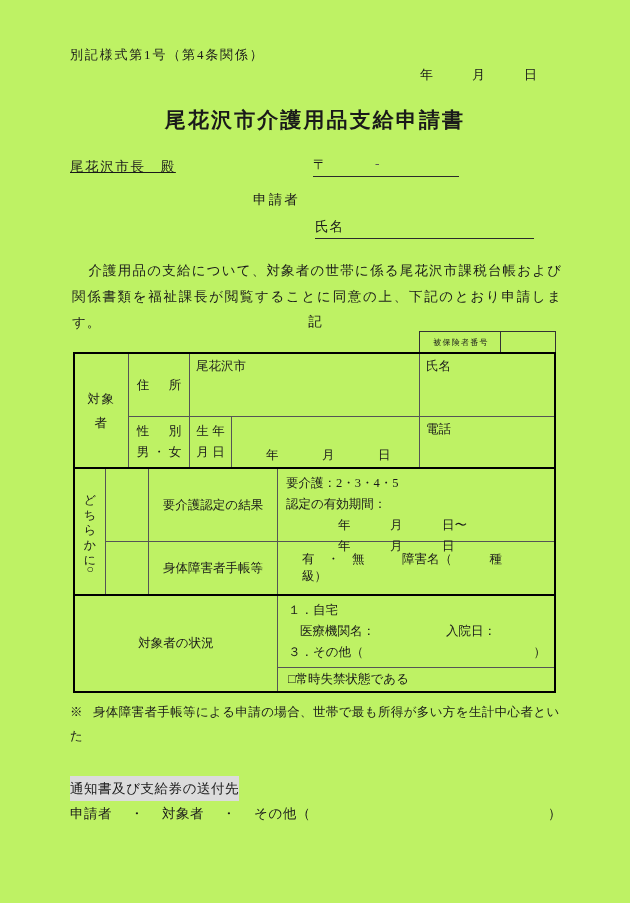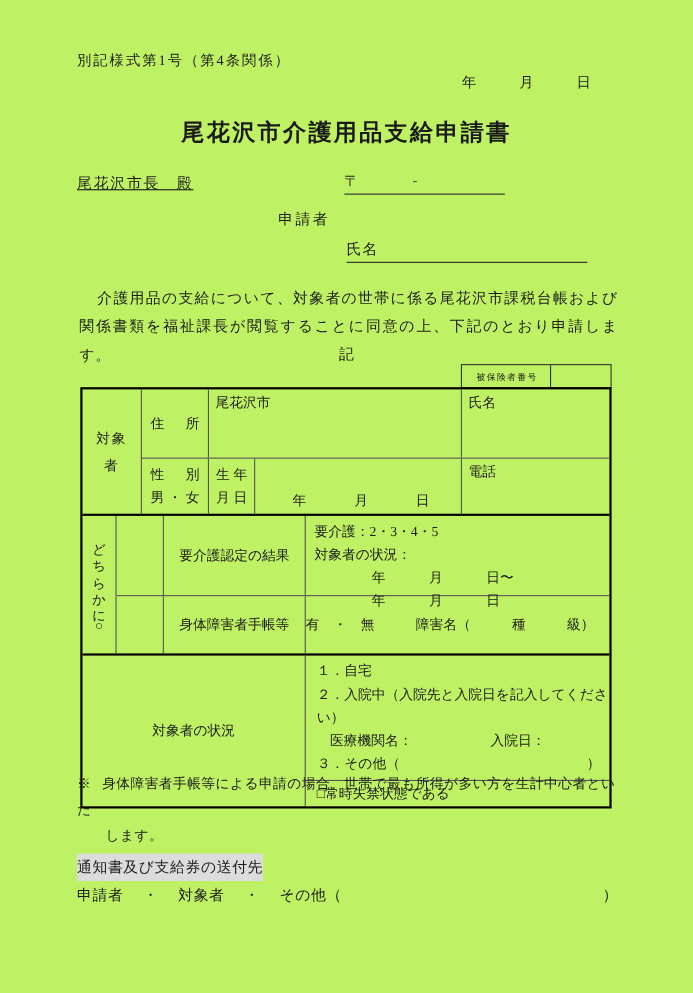--- a/index.html
+++ b/index.html
@@ -313,45 +313,44 @@
         <span class="vert-text">どちらかに○</span>
       </div>
 
       <div class="cell bl" style="flex:1;">
 
         <div class="row bb" style="height:72px;">
           <div class="cell mark-col"></div>
           <div class="cell crit-label-col bl ctr">要介護認定の結果</div>
           <div class="cell crit-value-col bl" style="padding:4px 0 0 8px;">
             <span class="line">要介護：2・3・4・5</span>
-            <span class="line">対象者の状況：</span>
+            <span class="line">認定の有効期間：</span>
             <span class="line daterun" style="padding-left:52px;">
               <span style="width:52px;">年</span><span style="width:52px;">月</span><span style="width:76px;">日〜</span><span style="width:52px;">年</span><span style="width:52px;">月</span><span>日</span>
             </span>
           </div>
         </div>
 
         <div class="row" style="height:52px;">
           <div class="cell mark-col"></div>
           <div class="cell crit-label-col bl ctr">身体障害者手帳等</div>
-          <div class="cell crit-value-col bl vctr" style="">有　・　無　　　障害名（　　　種　　　級）</div>
+          <div class="cell crit-value-col bl vctr" style="padding-left:24px;">有　・　無　　　障害名（　　　種　　　級）</div>
         </div>
 
       </div>
     </div>
 
     <div class="row">
 
       <div class="cell status-label-col ctr">対象者の状況</div>
 
       <div class="cell status-value-col bl">
 
         <div class="bb" style="padding:4px 0 4px 10px; position:relative;">
           <span class="line">１．自宅</span>
-          <span class="line">２．入院中（入院先と入院日を記入してください）</span>
           <span class="line">
             <span style="display:inline-block; width:146px; padding-left:12px;">医療機関名：</span><span>入院日：</span>
           </span>
           <span class="line" style="position:relative;">
             <span>３．その他（</span>
             <span style="position:absolute; right:8px; top:0;">）</span>
           </span>
         </div>
 
         <div style="padding:3px 0 3px 10px;">
@@ -360,21 +359,20 @@
 
       </div>
     </div>
 
   </div>
 
   <div class="abs" id="note">
     <div>
       <span>※</span><span class="hang"></span><span>身体障害者手帳等による申請の場合、世帯で最も所得が多い方を生計中心者といた</span>
     </div>
-    <div id="note-2">します。</div>
   </div>
 
   <div class="abs" id="send-block">
     <div>
       <span id="send-title">通知書及び支給券の送付先</span>
     </div>
     <div id="send-options">
       <span>申請者</span>
       <span style="padding:0 14px;">・</span>
       <span>対象者</span>

